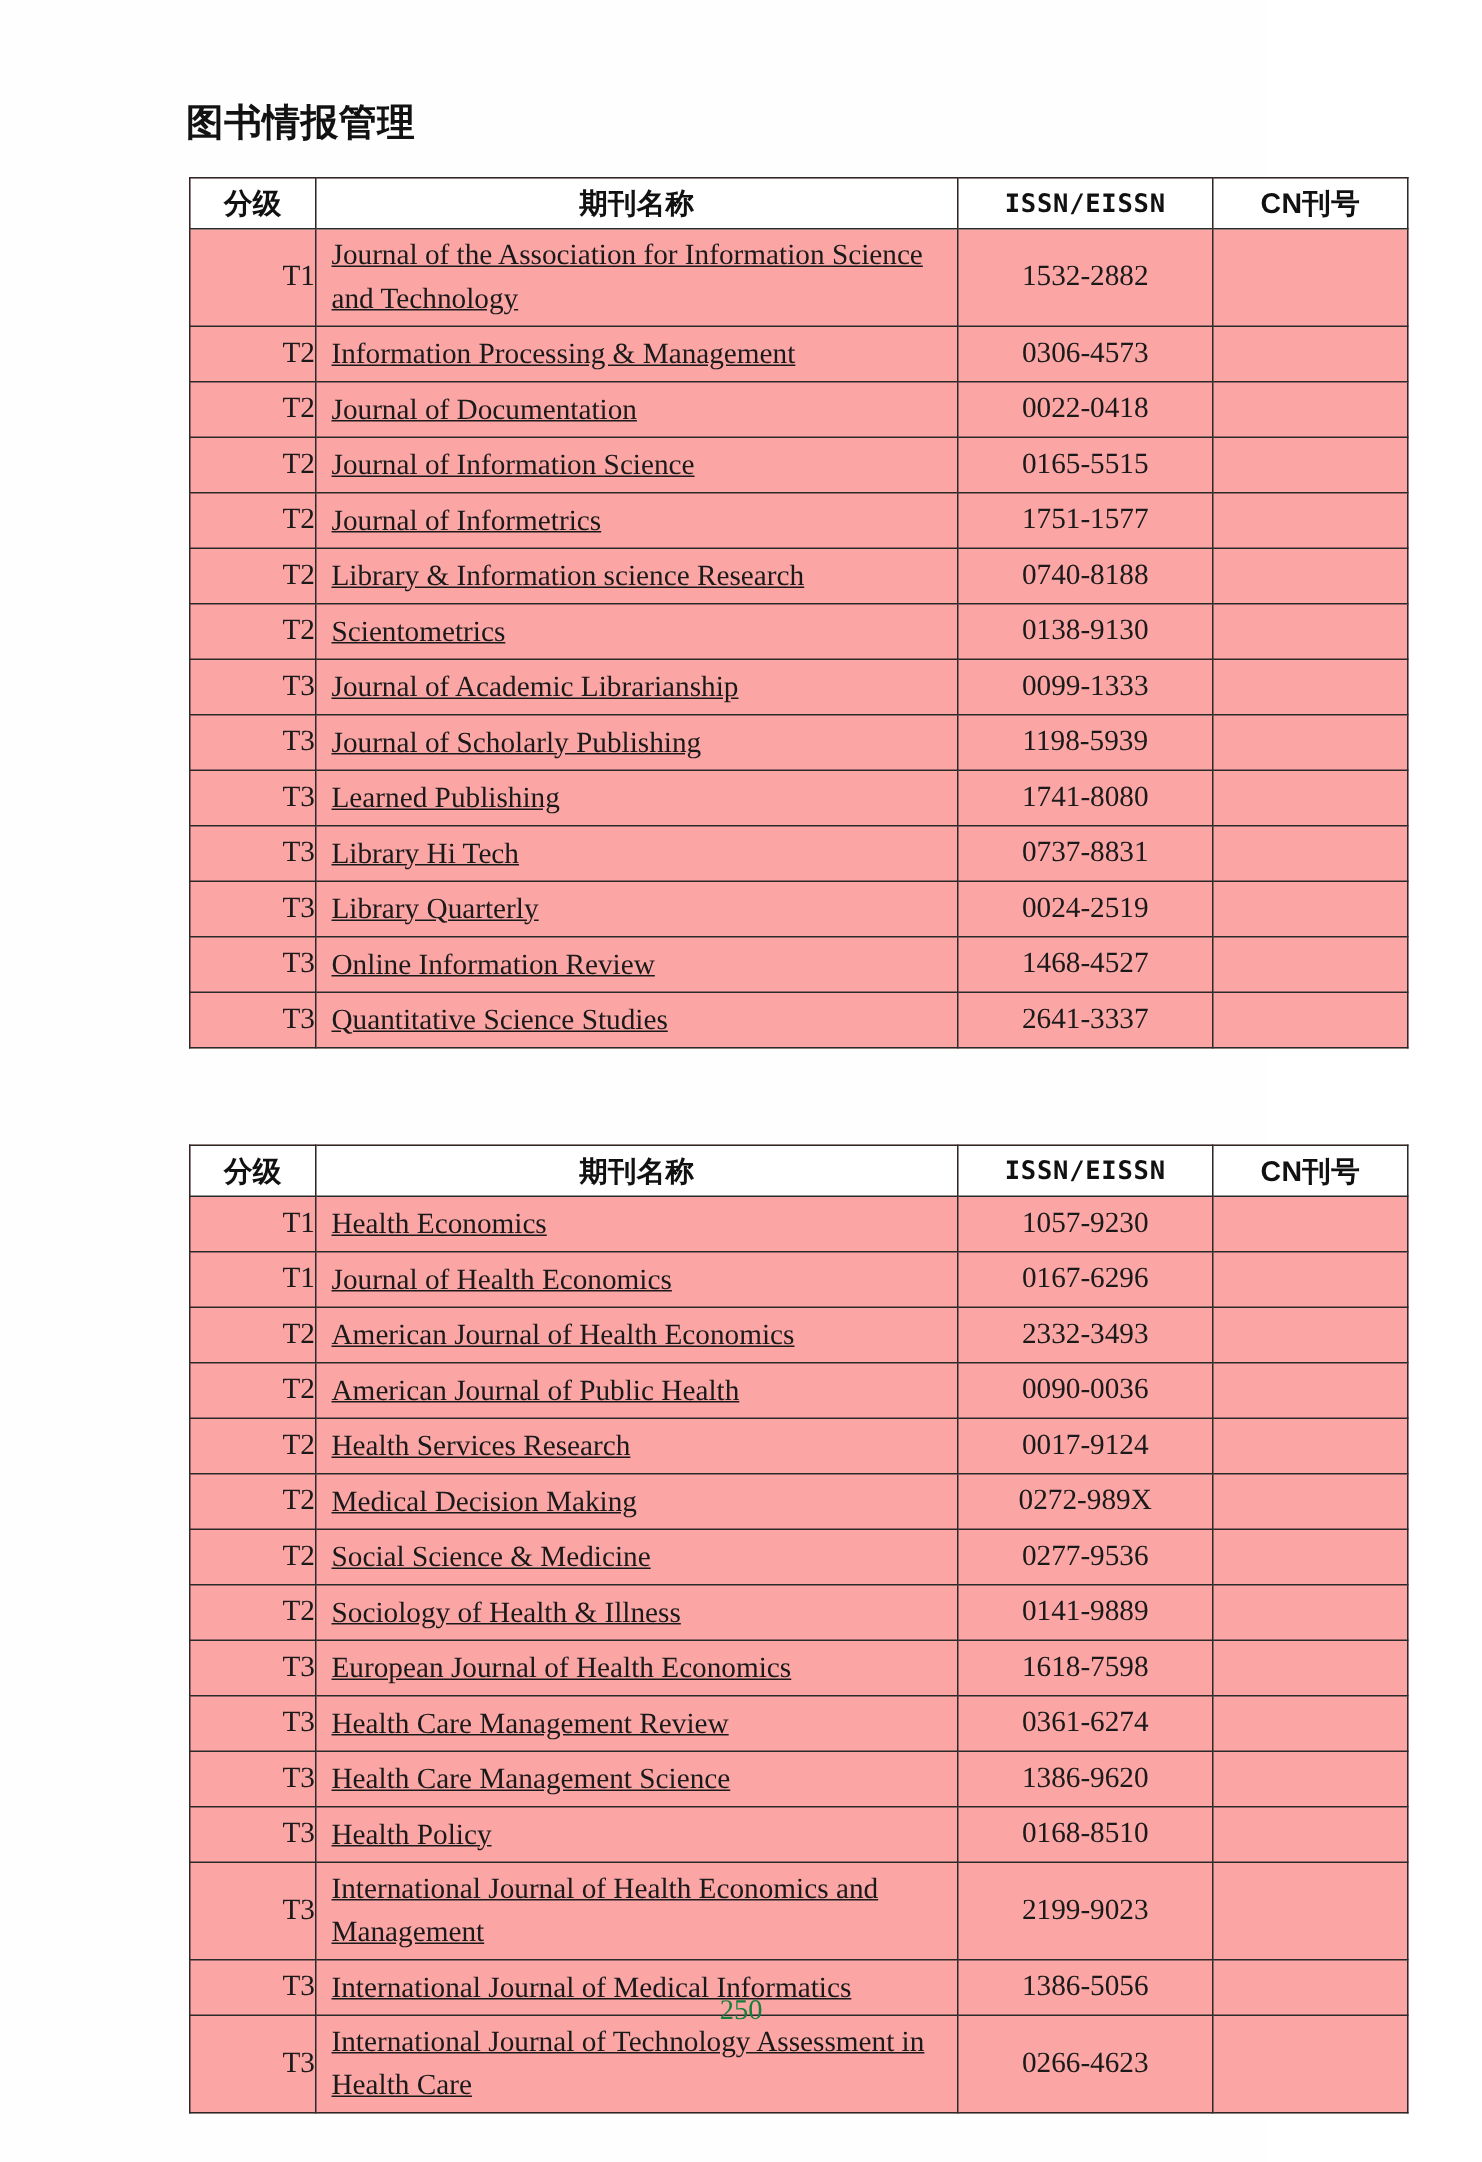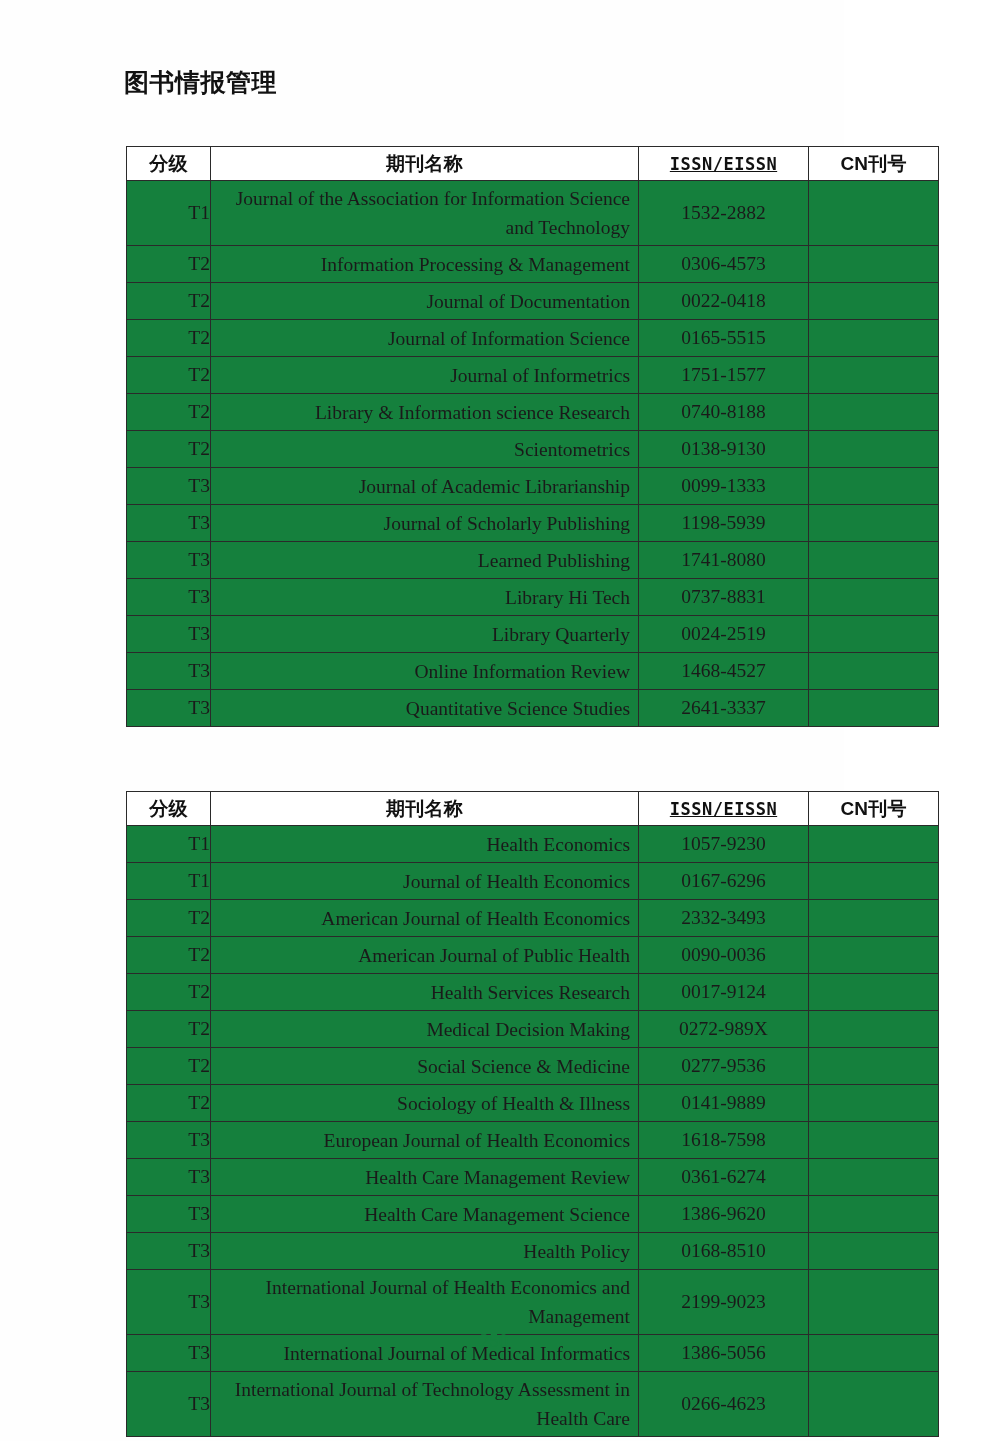--- a/index.html
+++ b/index.html
@@ -46,22 +46,21 @@
     top: 632px;
     font-size: 29px;
     line-height: 34px;
   }
 
   
   .jtable {
     position: absolute;
     border-collapse: collapse;
     table-layout: fixed;
-    background: #15803d;
-    margin-top: 28px;
+    background: #fca5a5;
   }
   .jtable.table-one { left: 126px; top: 118px; width: 812px; }
   .jtable.table-two { left: 126px; top: 763px; width: 812px; }
 
   .jtable col.c-rank { width: 84px; }
   .jtable col.c-name { width: 428px; }
   .jtable col.c-issn { width: 170px; }
   .jtable col.c-cn   { width: 130px; }
 
   .jtable th,
@@ -79,36 +78,36 @@
     text-align: center;
     color: #111111;
     background: #ffffff;
     letter-spacing: 0.2px;
   }
   .jtable thead th.issn-head {
     font-family: "DejaVu Sans Mono", "Liberation Mono", monospace;
     font-weight: 700;
     font-size: 17px;
     letter-spacing: 0.5px;
-    text-decoration: underline;
   }
 
   .jtable tbody td {
     font-family: "Liberation Serif", "DejaVu Serif", serif;
     font-size: 19.5px;
     color: #1a1a1a;
   }
   .cell-rank {
     text-align: right;
     height: 30px;
   }
   .cell-name {
-    text-align: right;
+    text-align: left;
     padding: 3px 8px 3px 10px !important;
     line-height: 29px;
+    text-decoration: underline;
   }
   .cell-issn {
     text-align: center;
   }
   .cell-cn {
     text-align: center;
   }
   .row-tall .cell-name {
     line-height: 29px;
   }

